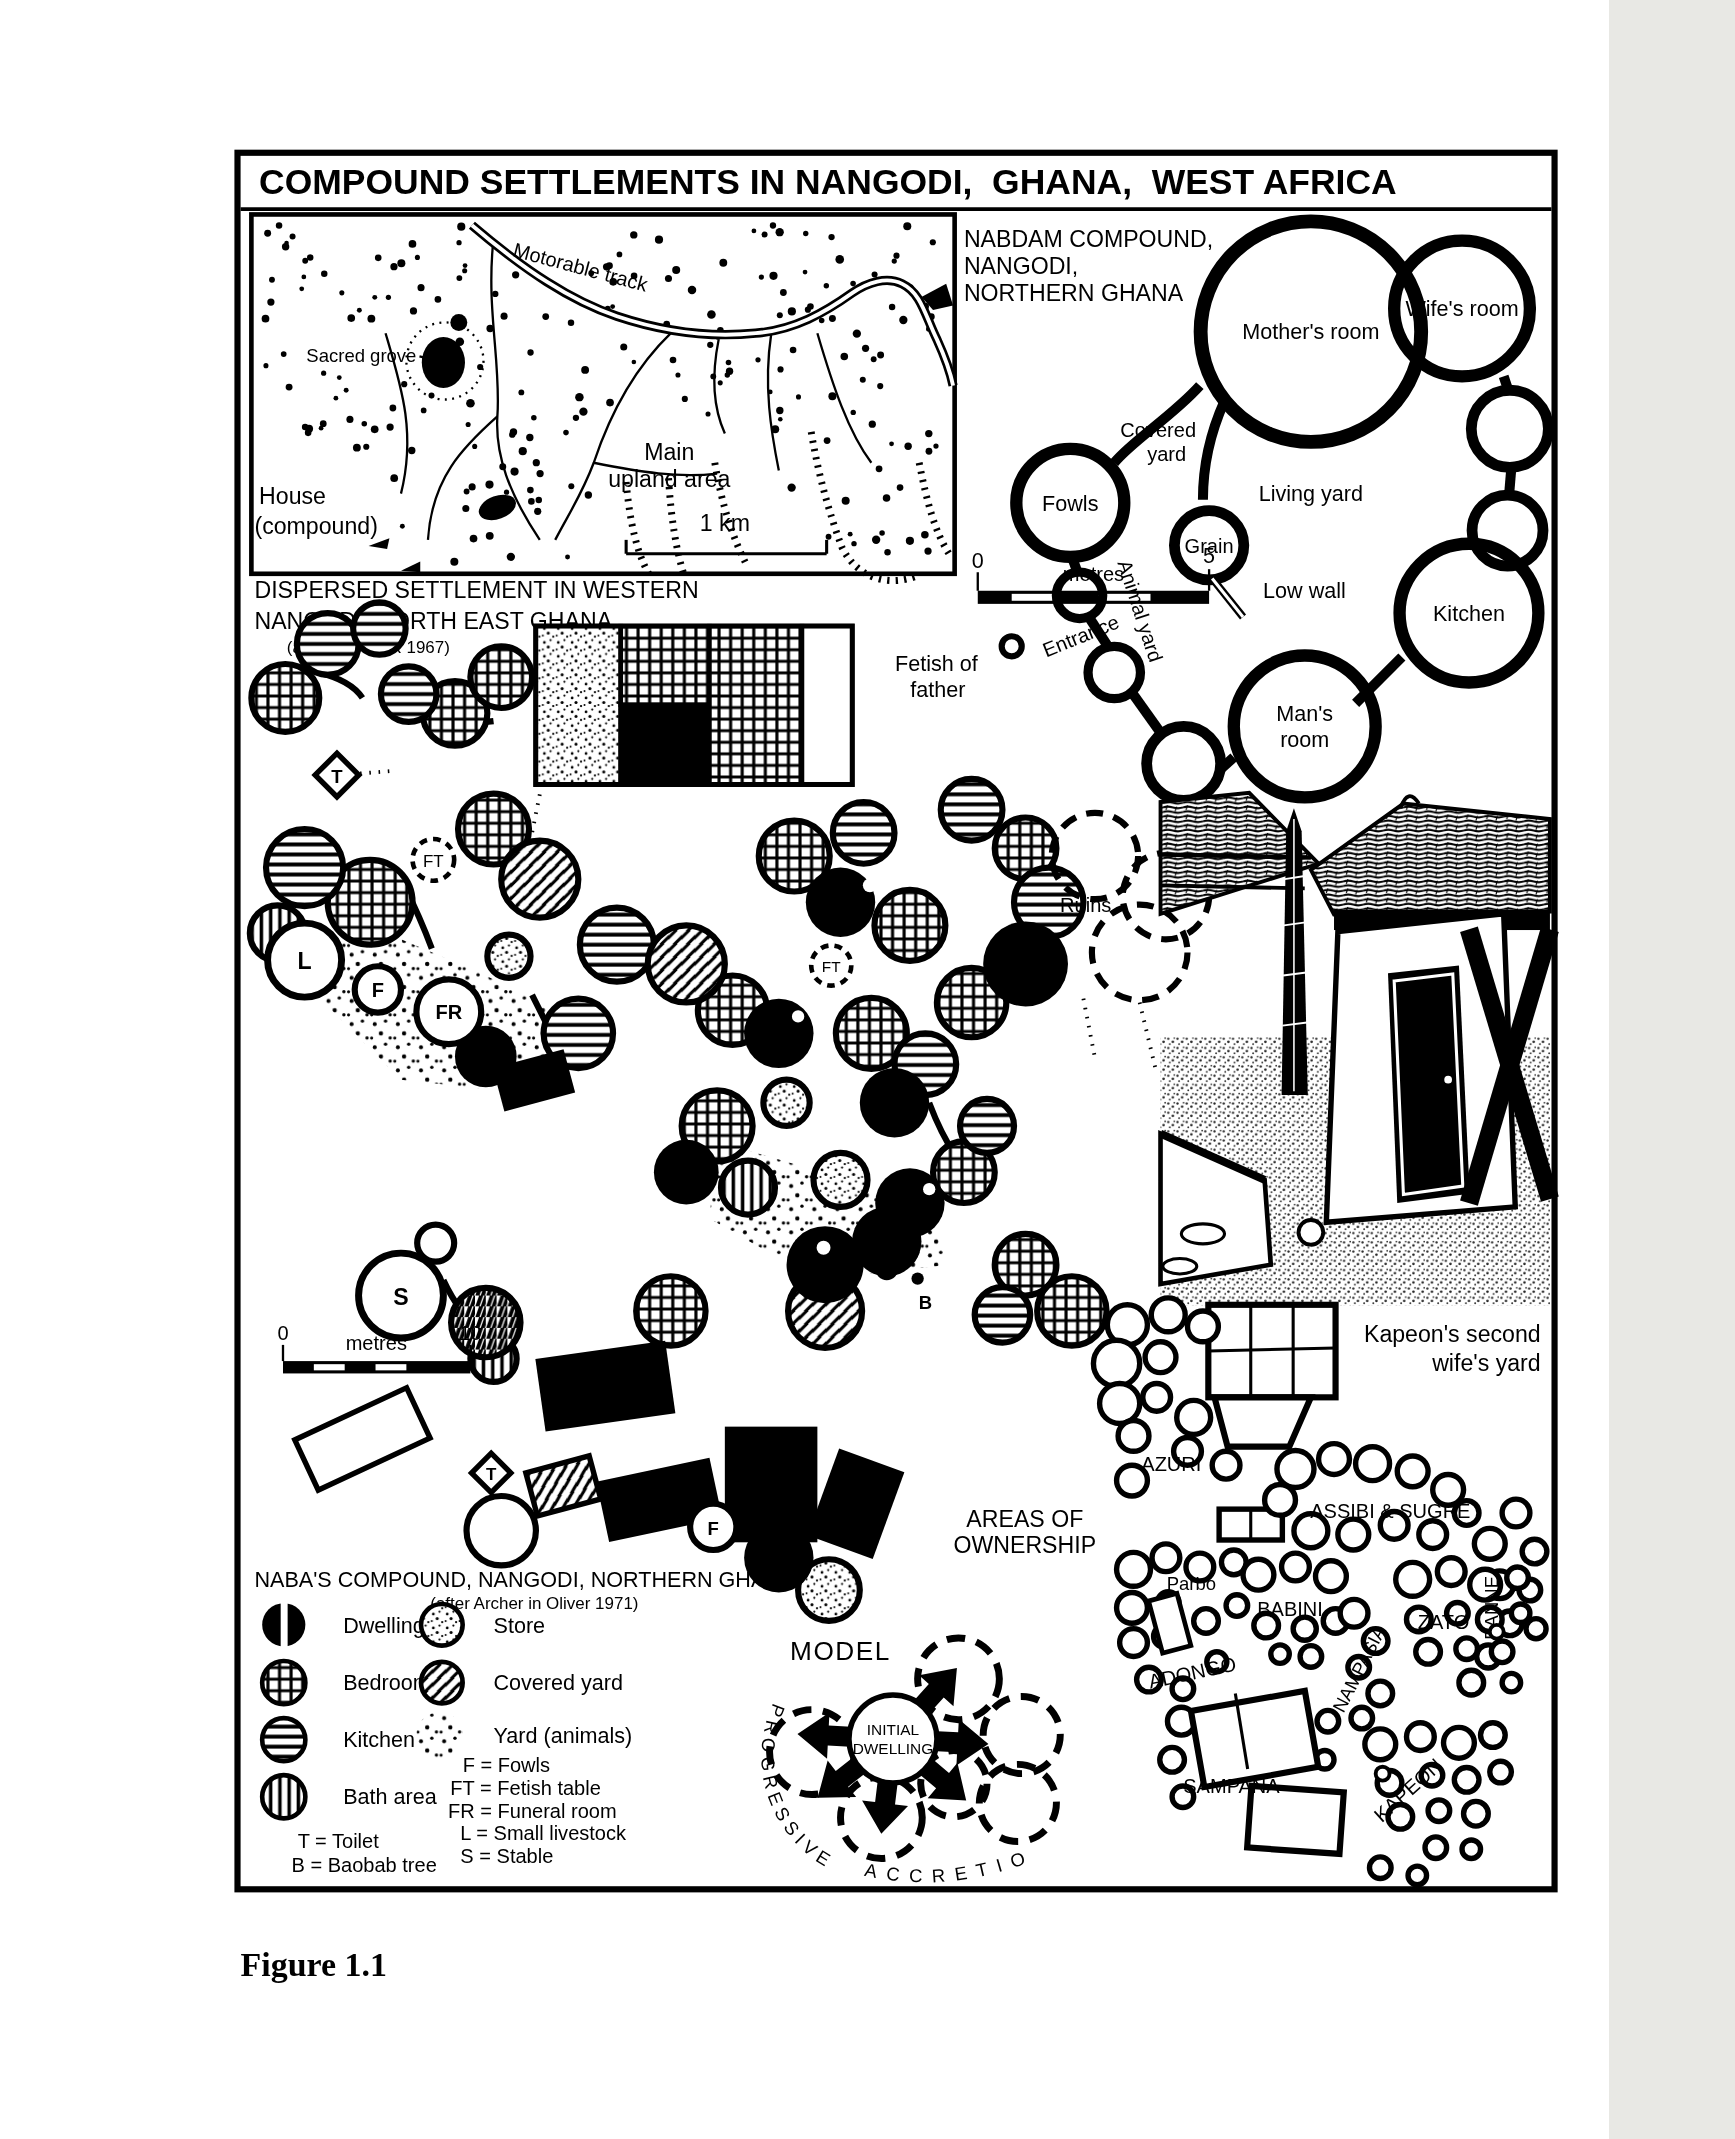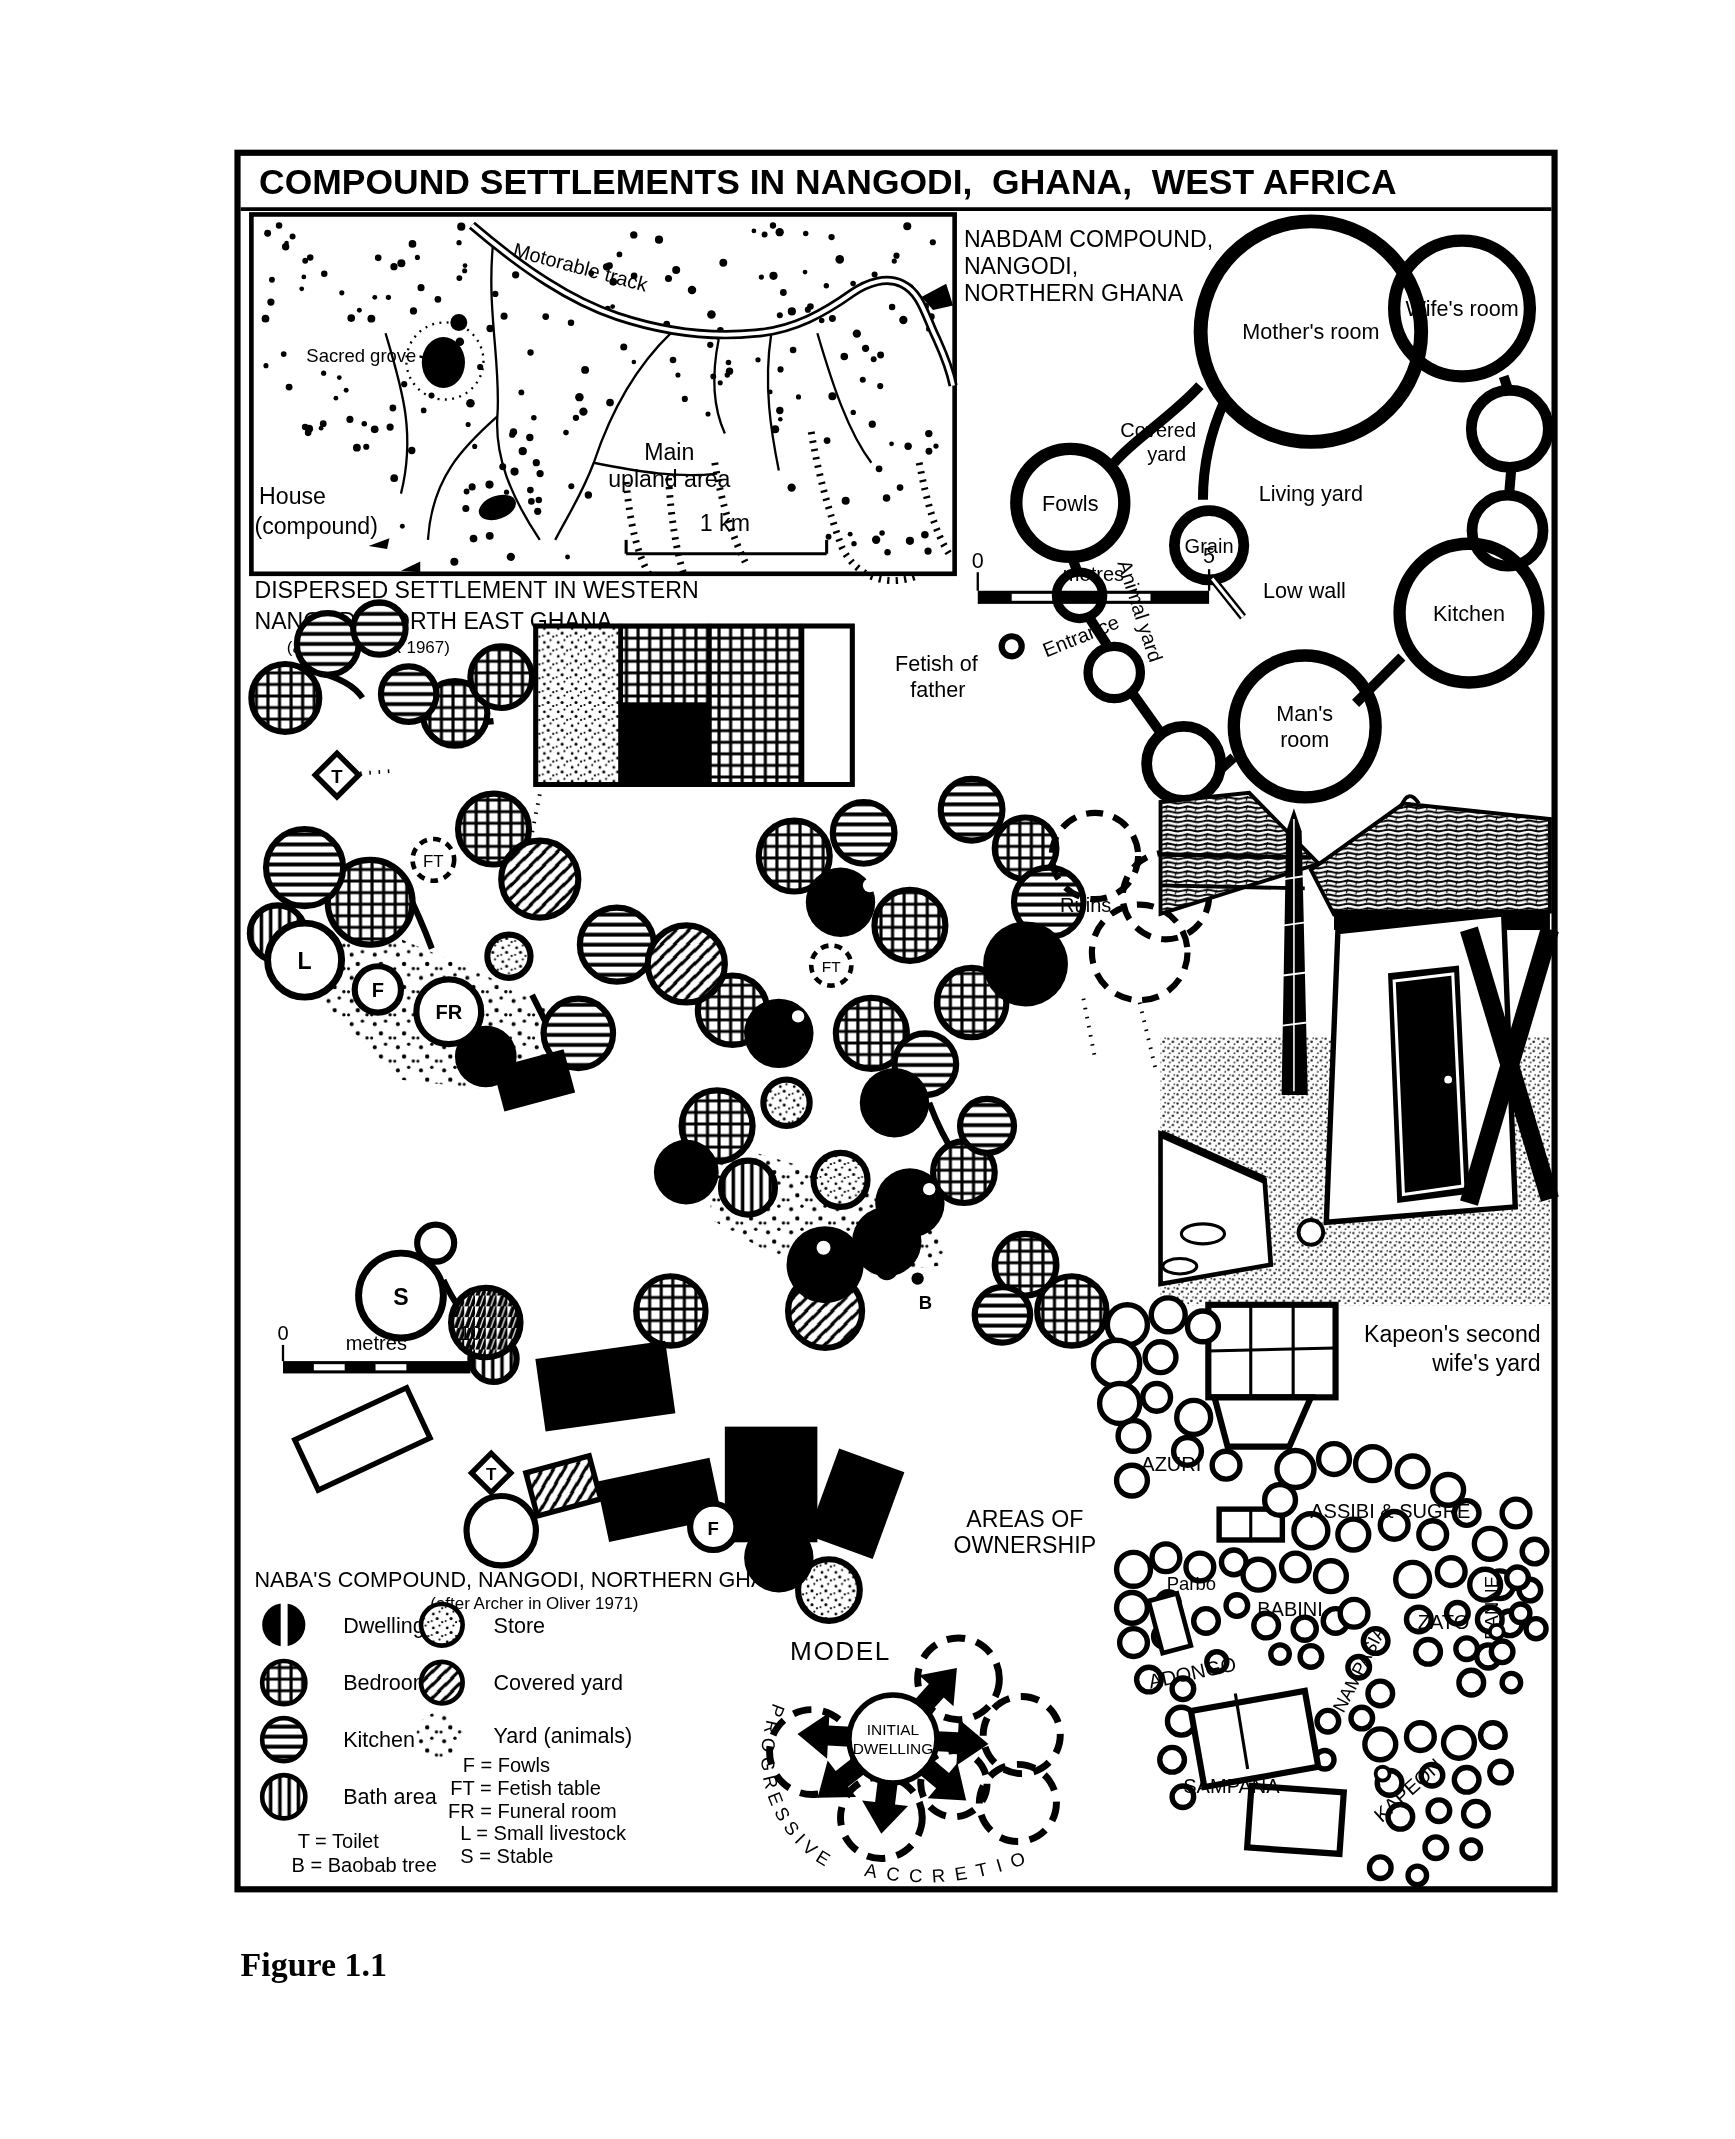--- a/index.html
+++ b/index.html
@@ -1,16 +1,16 @@
 <!DOCTYPE html>
 <html style="font-size:12.3px"><head>
 <meta charset="utf-8">
 <style>
   html,body{margin:0;padding:0;background:#e8e8e4;}
-  .page{position:relative;width:1735px;height:2140px;background:#ffffff;overflow:hidden;}
+  .page{position:relative;width:1609px;height:2140px;background:#ffffff;overflow:hidden;}
   svg{position:absolute;left:0;top:0;}
   text{font-family:"Liberation Sans",sans-serif;fill:#000;}
   .serif{font-family:"Liberation Serif",serif;}
   .b{font-weight:bold}
   .mid{text-anchor:middle}.end{text-anchor:end}
   .pre{white-space:pre}
   .s20{font-size:20px}.s22{font-size:22px}.s24{font-size:24px}.s26{font-size:26px}
   .s28{font-size:28px}.s30{font-size:30px}.s34{font-size:34px}.s46{font-size:46px}
 </style>
 </head>

